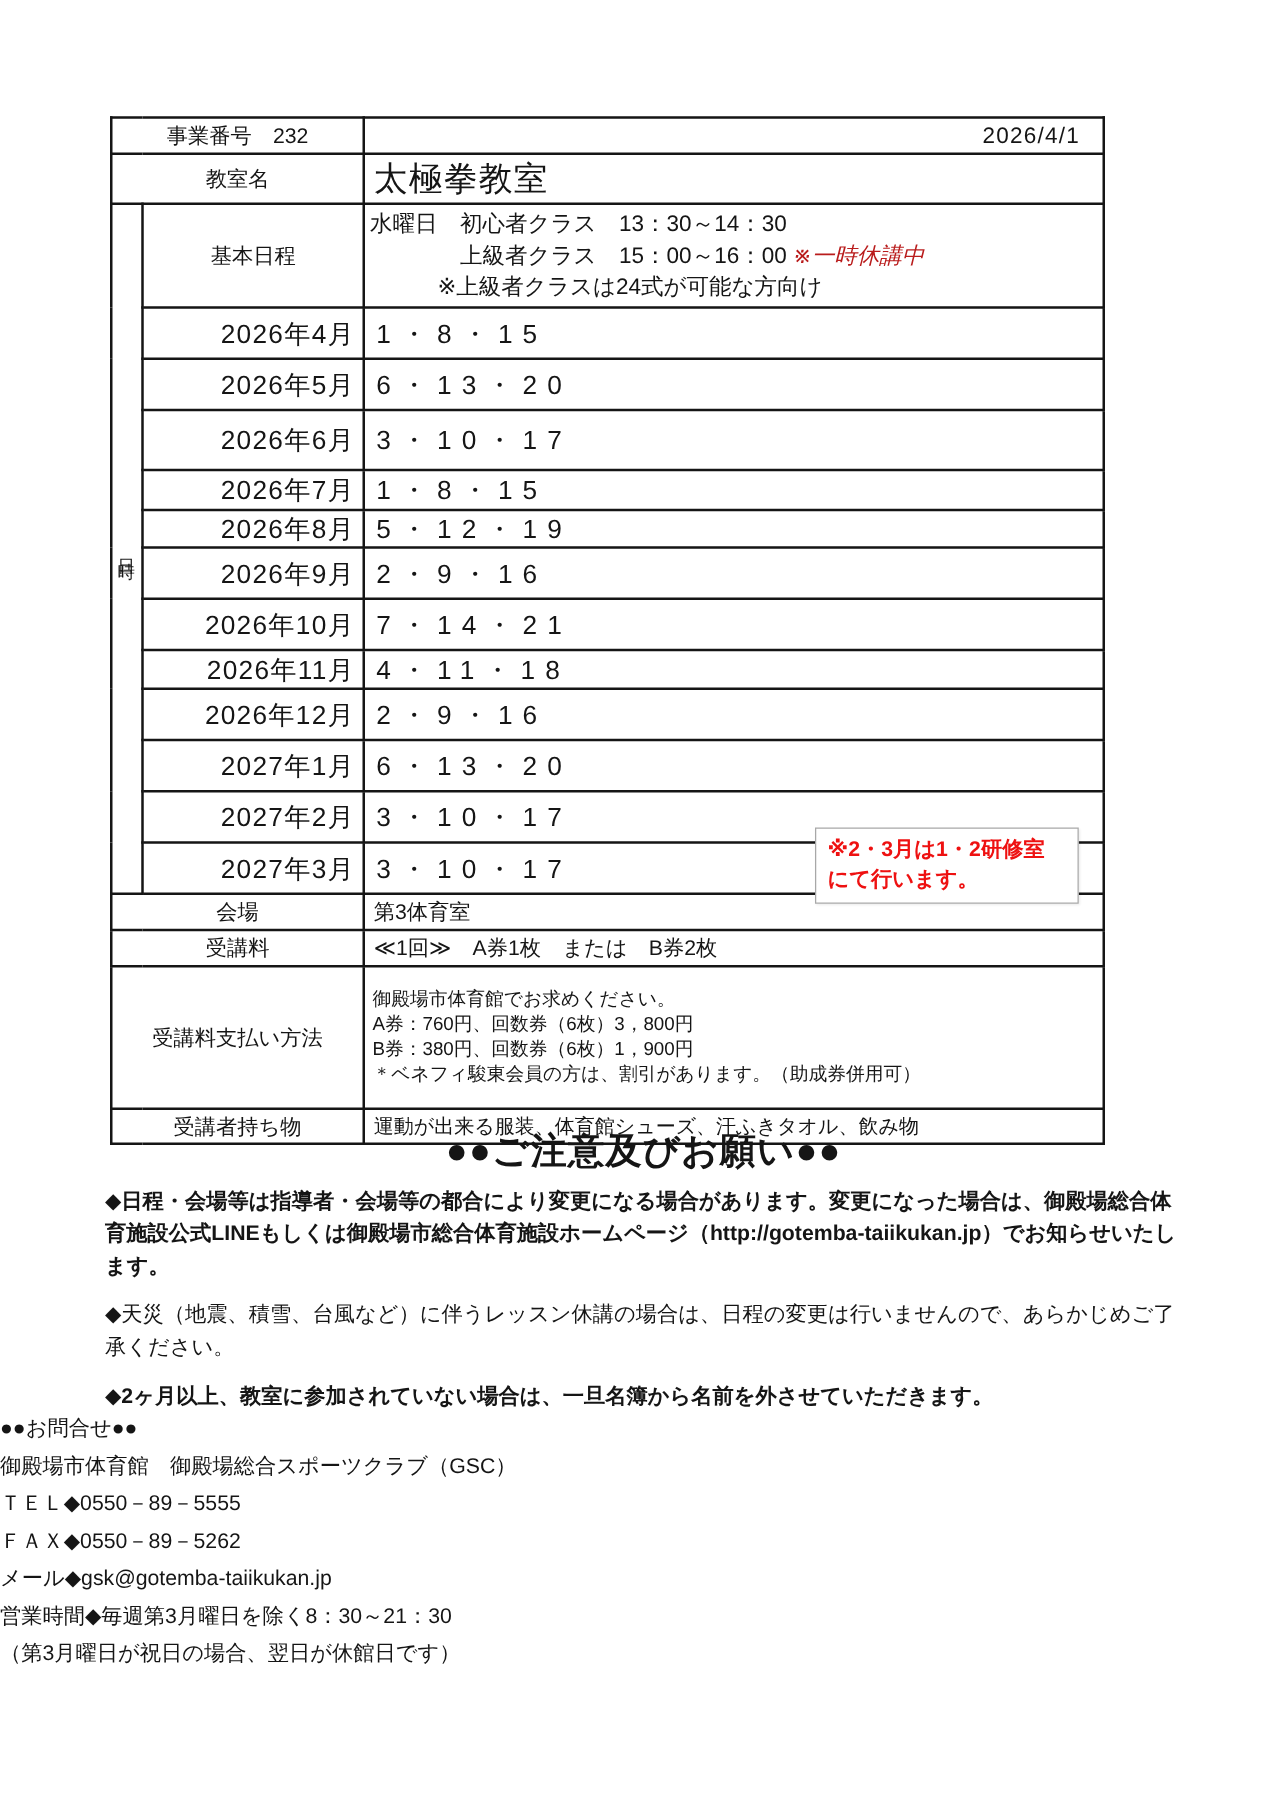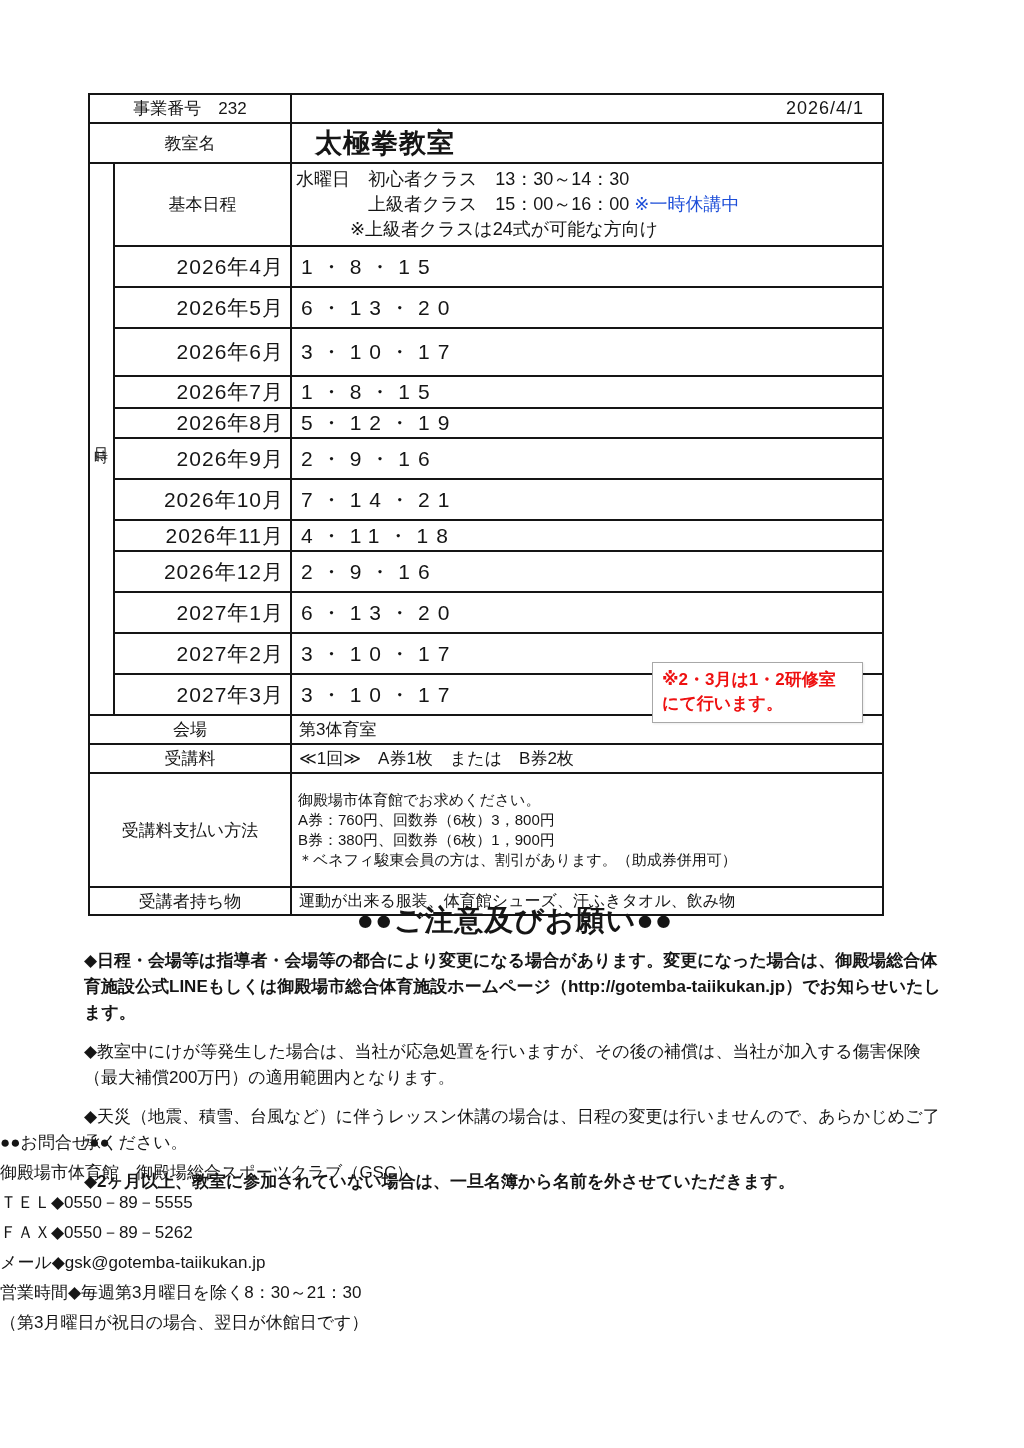--- a/index.html
+++ b/index.html
@@ -15,23 +15,23 @@
     border-collapse:collapse; table-layout:fixed;
     width:794px;
   }
   table.main td {
     border:2px solid #151515;
     vertical-align:middle;
     overflow:hidden;
   }
   .c-center { text-align:center; font-size:17px; }
   .c-date   { text-align:right; font-size:18px; padding-right:18px; letter-spacing:1px; }
-  .c-title  { font-size:27px; font-weight:bold; padding-left:23px; letter-spacing:1px; }
+  .c-title  { font-size:27px; font-weight:normal; padding-left:7px; letter-spacing:1px; }
   .c-basic  { font-size:18px; line-height:25px; padding:3px 4px; vertical-align:middle; }
-  .c-basic .red { color:#1d4ed8; }
+  .c-basic .red { color:#b91c1c;font-style:italic; }
   .c-month  { text-align:right; font-size:21px; padding-right:6px; letter-spacing:1px; white-space:nowrap; }
   .c-days   { text-align:left; font-size:21px; padding-left:9px; letter-spacing:8px; white-space:nowrap; }
   .c-side   { writing-mode:vertical-rl; text-orientation:upright;
               text-align:center; font-size:14px; letter-spacing:3px; padding:0; }
   .c-value  { font-size:17px; padding-left:7px; }
   .c-pay    { font-size:15px; line-height:20px; padding:16px 6px; }
   
   .room-note {
     position:absolute; left:652px; top:662px; width:211px; height:61px;
     background:#fff; border:1px solid #a8a8a8; z-index:5;
@@ -160,21 +160,20 @@
     </table>
 
   <div class="room-note">
     <div>※2・3月は1・2研修室</div>
     <div>にて行います。</div>
   </div>
 
   <div class="notice">
     <div class="notice-heading">●●ご注意及びお願い●●</div>
     <p class="notice-item bold">◆日程・会場等は指導者・会場等の都合により変更になる場合があります。変更になった場合は、御殿場総合体育施設公式LINEもしくは御殿場市総合体育施設ホームページ（http://gotemba-taiikukan.jp）でお知らせいたします。</p>
-    <p class="notice-item">◆教室中にけが等発生した場合は、当社が応急処置を行いますが、その後の補償は、当社が加入する傷害保険（最大補償200万円）の適用範囲内となります。</p>
     <p class="notice-item">◆天災（地震、積雪、台風など）に伴うレッスン休講の場合は、日程の変更は行いませんので、あらかじめご了承ください。</p>
     <p class="notice-item bold">◆2ヶ月以上、教室に参加されていない場合は、一旦名簿から名前を外させていただきます。</p>
   </div>
 
   <div class="contact">
     <div>●●お問合せ●●</div>
     <div>御殿場市体育館　御殿場総合スポーツクラブ（GSC）</div>
     <div>ＴＥＬ◆0550－89－5555</div>
     <div>ＦＡＸ◆0550－89－5262</div>
     <div>メール◆gsk@gotemba-taiikukan.jp</div>

